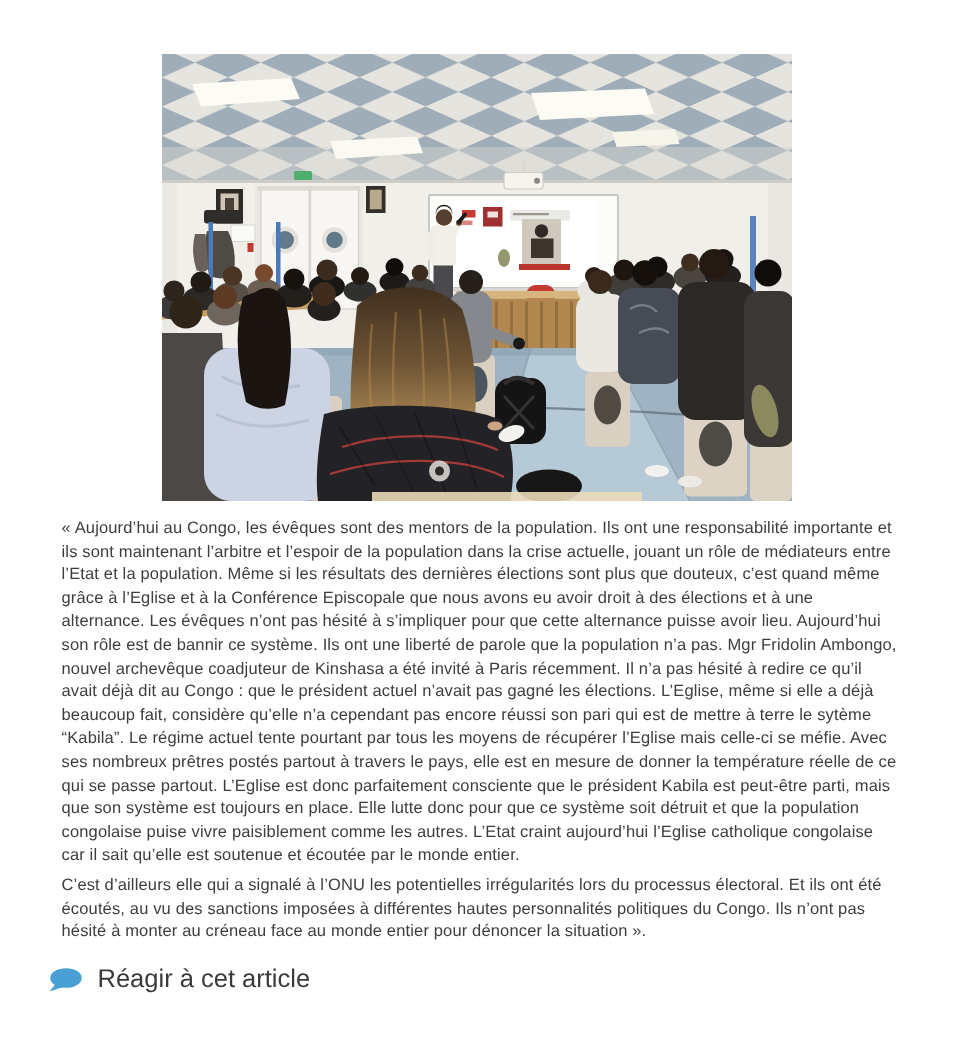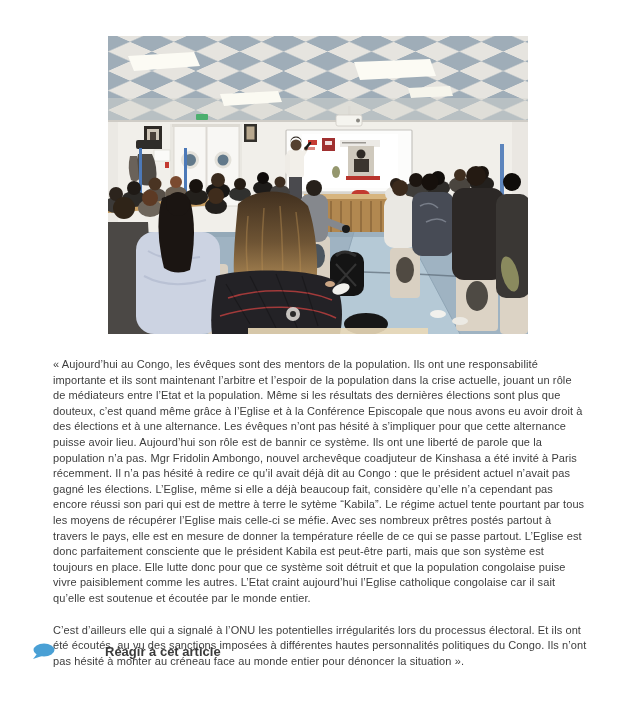--- a/index.html
+++ b/index.html
@@ -10,28 +10,28 @@
   .photo{
     position:absolute;left:108px;top:36px;width:420px;height:298px;margin:0;
     overflow:hidden;background:#eceae6;
   }
   .photo svg{display:block;width:420px;height:298px;}
   .article{
     position:absolute;left:37px;top:341px;width:566px;
     font-size:11px;line-height:15.6px;color:#3d3d3d;
     letter-spacing:0.1px;
   }
-  .article p{margin:16px;}
+  .article p{margin:4px;}
   .reaction{
     position:absolute;left:32px;top:643px;display:flex;align-items:center;gap:9px;
     cursor:pointer;
   }
   .reaction .bubble{width:24px;height:17px;display:inline-block;}
   .reaction-label{
-    font-size:13px;font-weight:bold;color:#3a3a3a;margin-left:40px;
+    font-size:17px;font-weight:normal;color:#3a3a3a;
   }
 </style>
 </head>
 <body>
 
 <figure class="photo" aria-label="Salle de conférence : des élèves assis de dos écoutent un intervenant qui présente devant un tableau blanc">
 <svg viewBox="0 0 420 298" preserveAspectRatio="none">
   <defs>
     <pattern id="ceilchk" width="46" height="46" patternUnits="userSpaceOnUse" patternTransform="translate(0,-4) scale(1.35,0.6) rotate(45)">
       <rect width="46" height="46" fill="#e6e4df"></rect>

